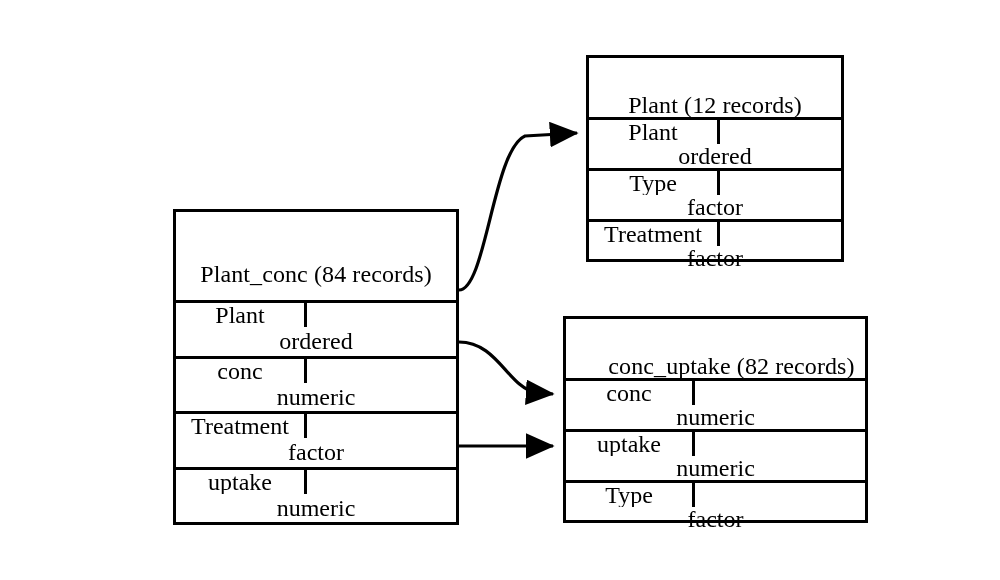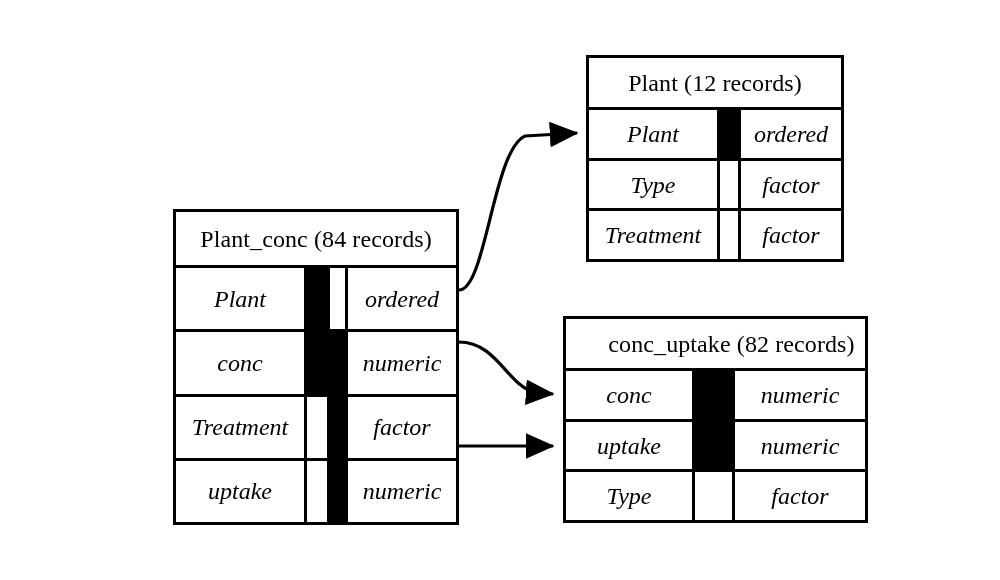--- a/index.html
+++ b/index.html
@@ -30,28 +30,28 @@
   .tbl-title {
     box-sizing: border-box;
     display: flex;
     align-items: center;
     justify-content: center;
     border-bottom: 3px solid #000000;
     font-size: 24px;
     line-height: 1;
     white-space: nowrap;
     letter-spacing: 0.1px;
+    margin-top: 35px;
   }
   .tbl-row {
     box-sizing: border-box;
     display: flex;
-    flex-direction: row;
+    flex-direction: column;
     border-bottom: 3px solid #000000;
     flex: 1 1 auto;
-    font-style: italic;
   }
   .tbl-row.last {
     border-bottom: none;
   }
   .cell-name {
     box-sizing: border-box;
     display: flex;
     align-items: center;
     justify-content: center;
     font-size: 24px;

